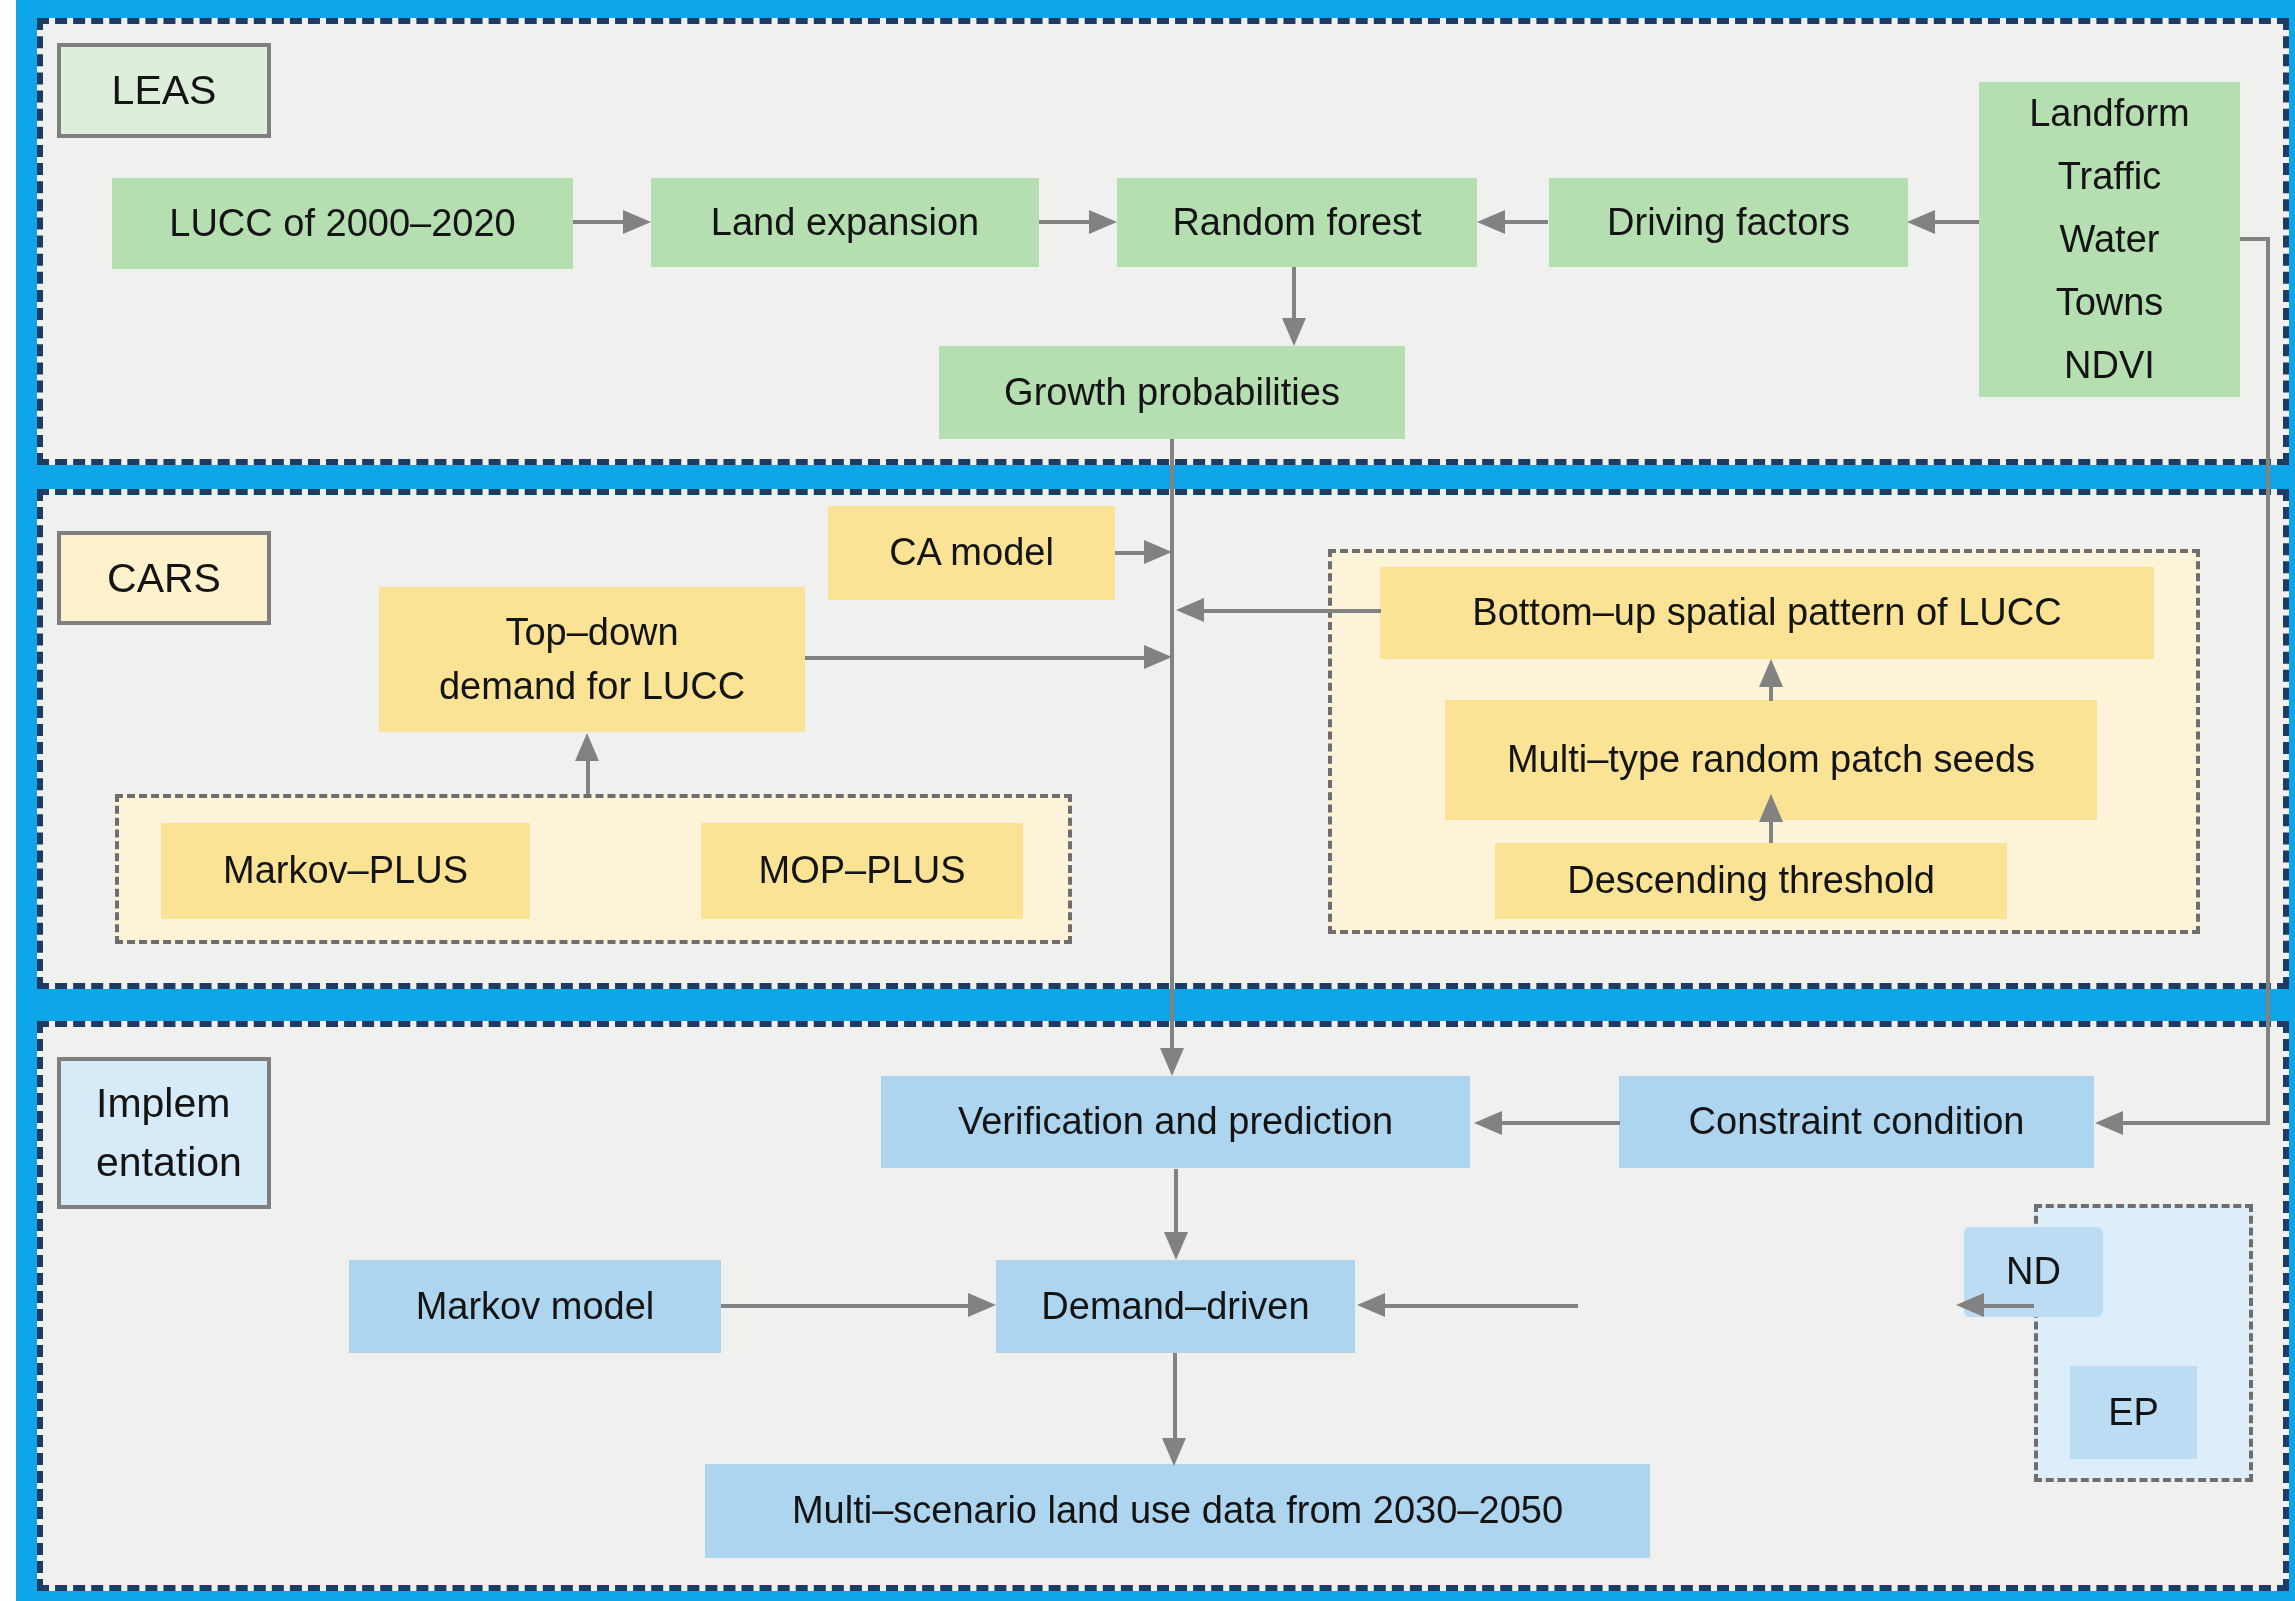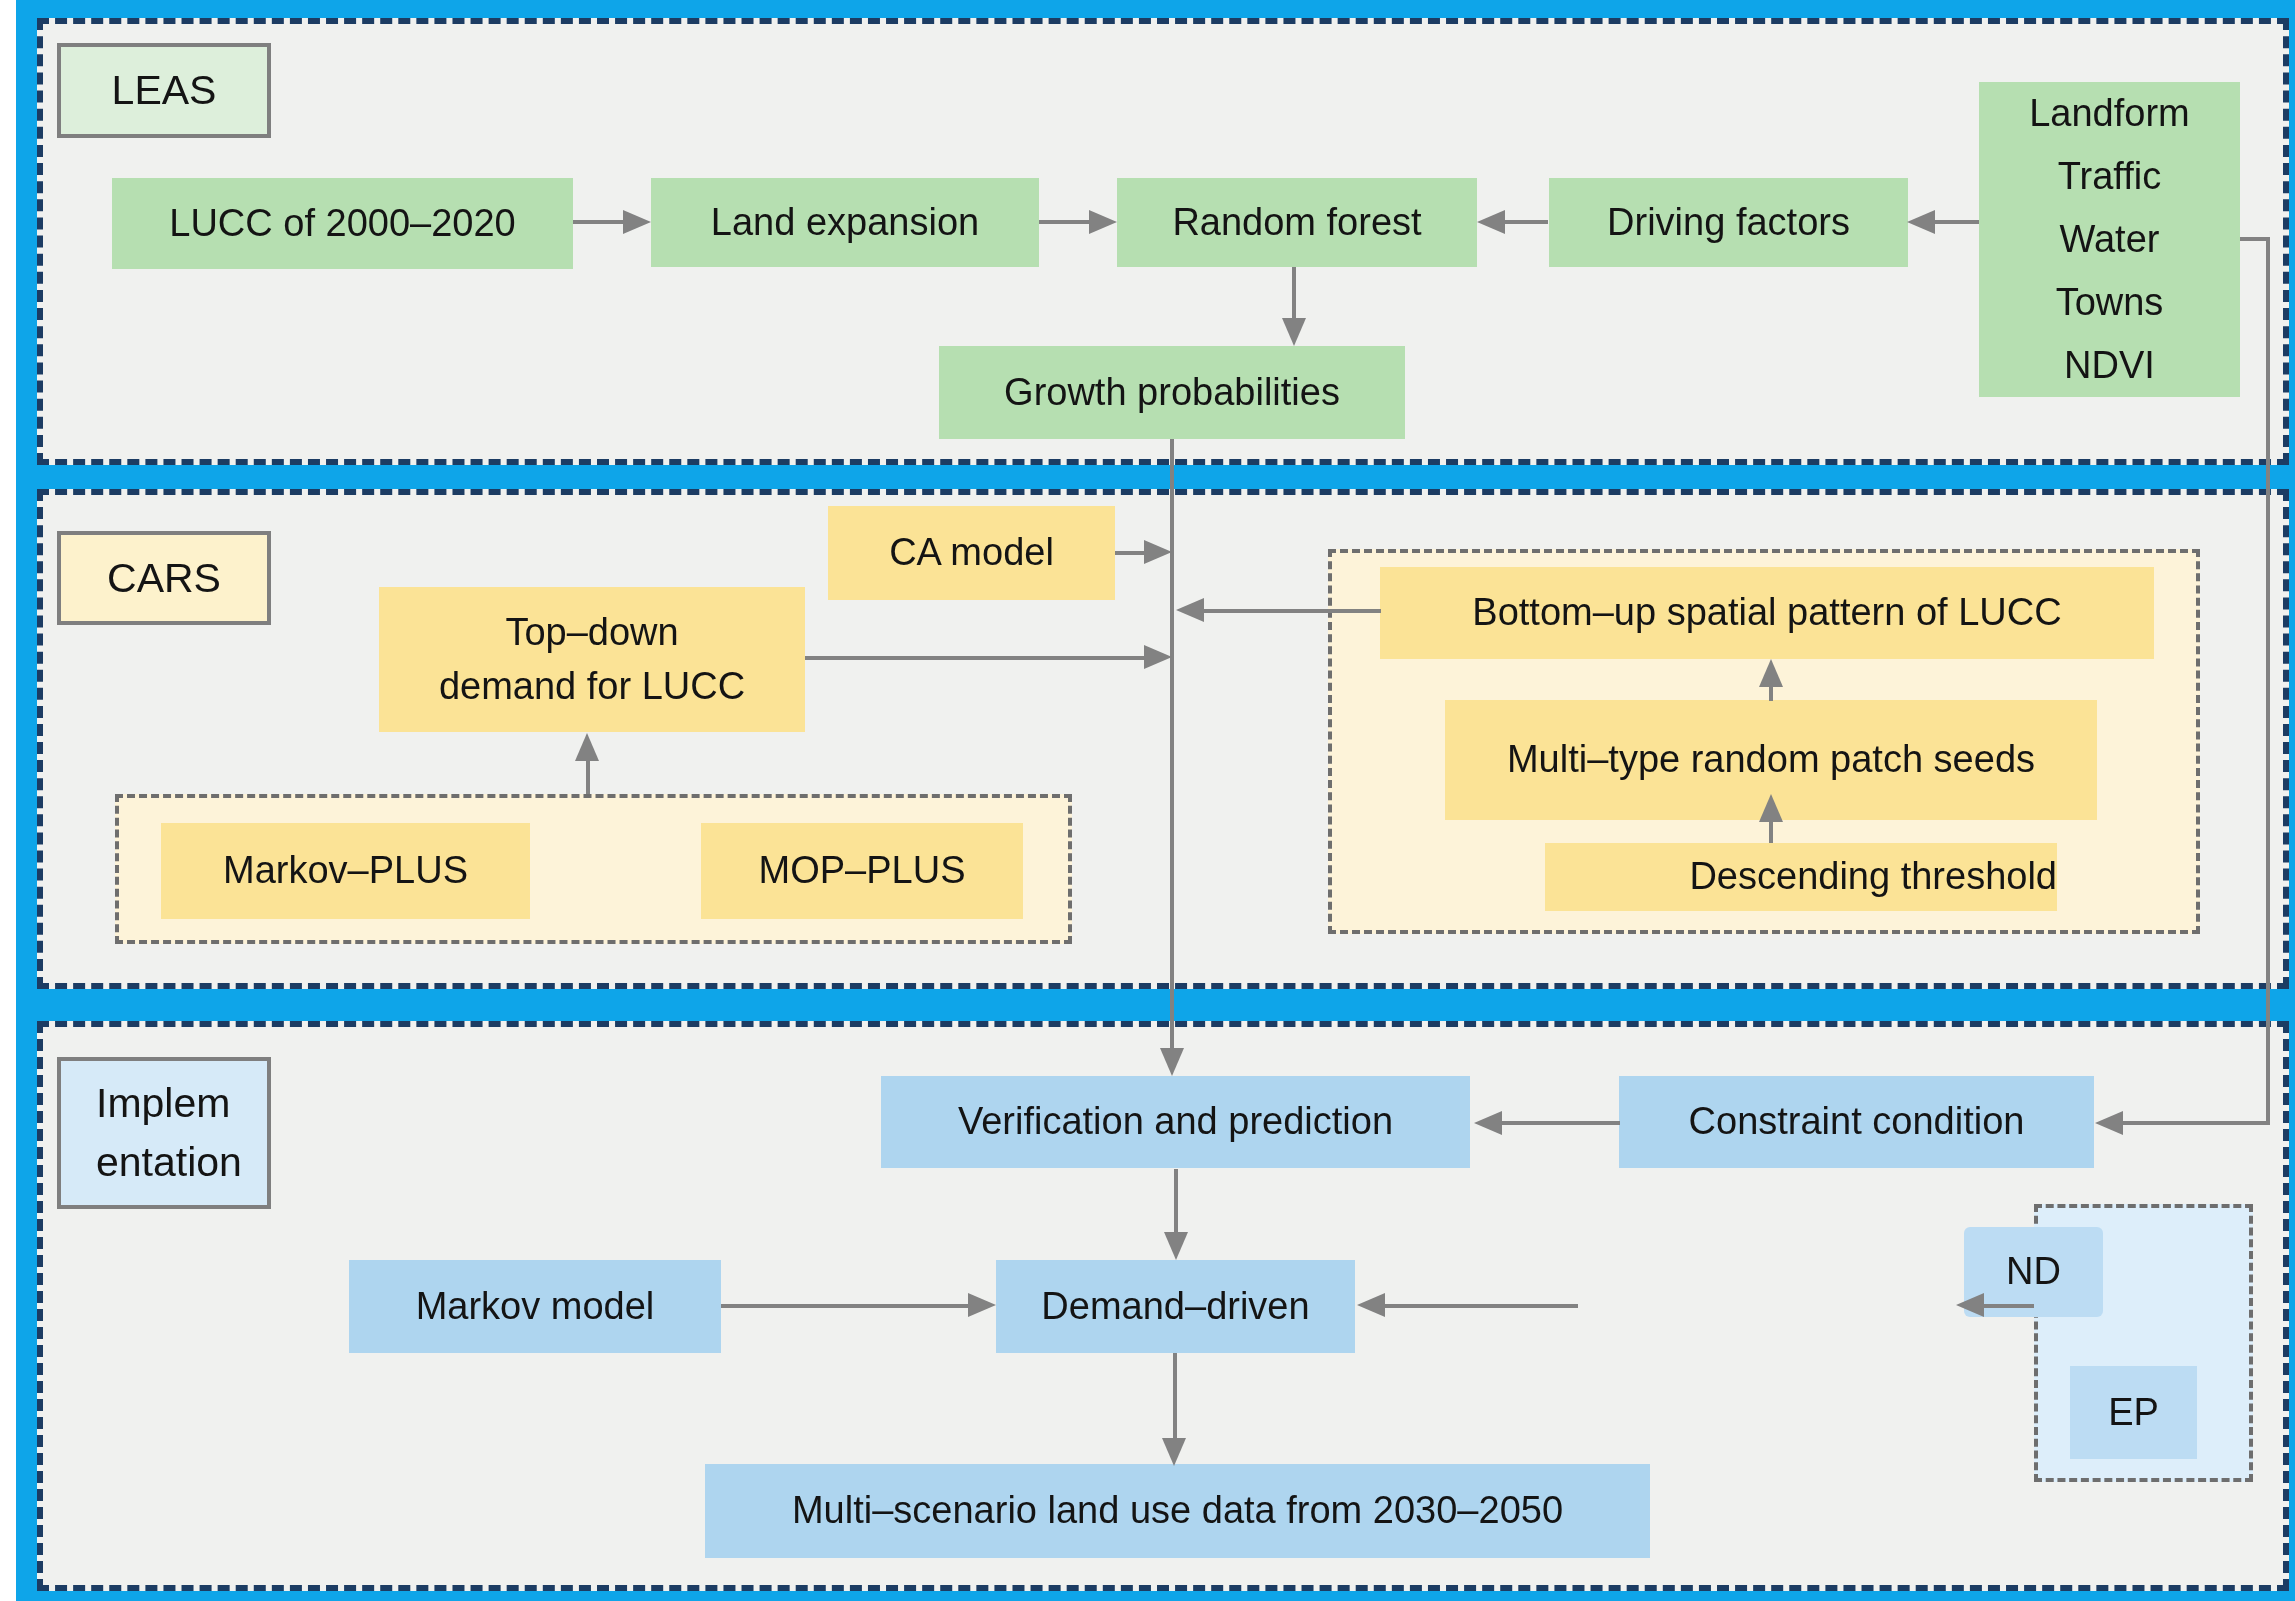--- a/index.html
+++ b/index.html
@@ -69,21 +69,21 @@
   <div class="box y" style="left:145px;top:823px;width:369px;height:96px;"><span>Markov–PLUS</span></div>
 
   <div class="box y" style="left:685px;top:823px;width:322px;height:96px;"><span>MOP–PLUS</span></div>
 
   <div class="panel panel-cream" style="left:1312px;top:549px;width:872px;height:385px;"></div>
 
   <div class="box y" style="left:1364px;top:567px;width:774px;height:92px;"><span>Bottom–up spatial pattern of LUCC</span></div>
 
   <div class="box y" style="left:1429px;top:700px;width:652px;height:120px;"><span>Multi–type random patch seeds</span></div>
 
-  <div class="box y" style="left:1529px;top:843px;width:512px;height:68px;justify-content:flex-end;"><span>Descending threshold</span></div>
+  <div class="box y" style="left:1479px;top:843px;width:512px;height:76px;"><span>Descending threshold</span></div>
 
   <div class="box b" style="left:865px;top:1076px;width:589px;height:92px;"><span>Verification and prediction</span></div>
 
   <div class="box b" style="left:1603px;top:1076px;width:475px;height:92px;"><span>Constraint condition</span></div>
 
   <div class="box b" style="left:333px;top:1260px;width:372px;height:93px;"><span>Markov model</span></div>
 
   <div class="box b" style="left:980px;top:1260px;width:359px;height:93px;"><span>Demand–driven</span></div>
 
 

